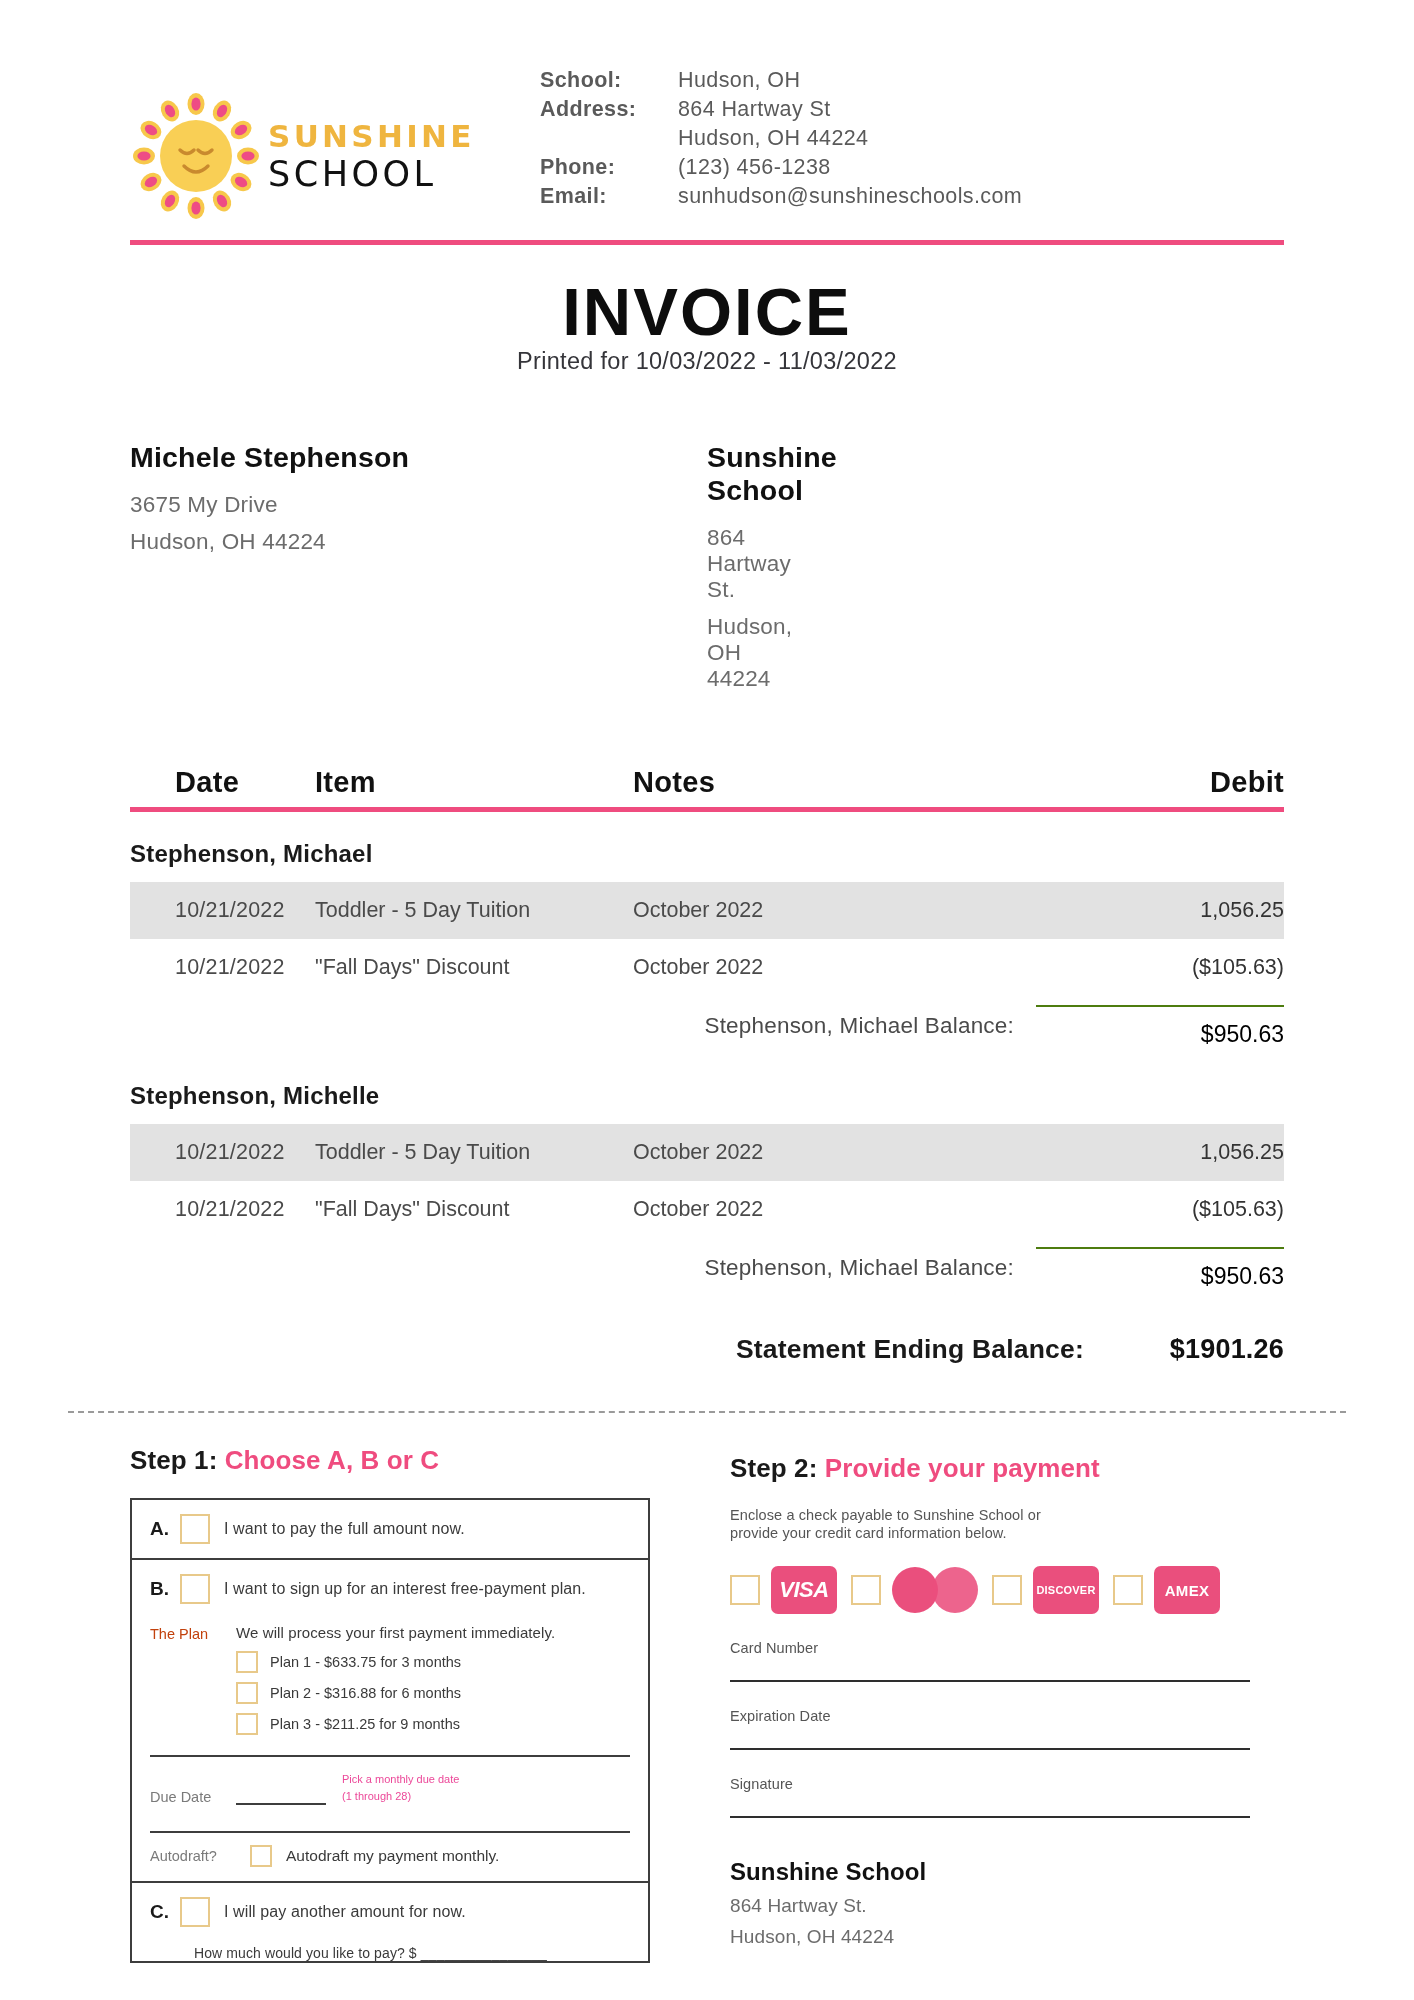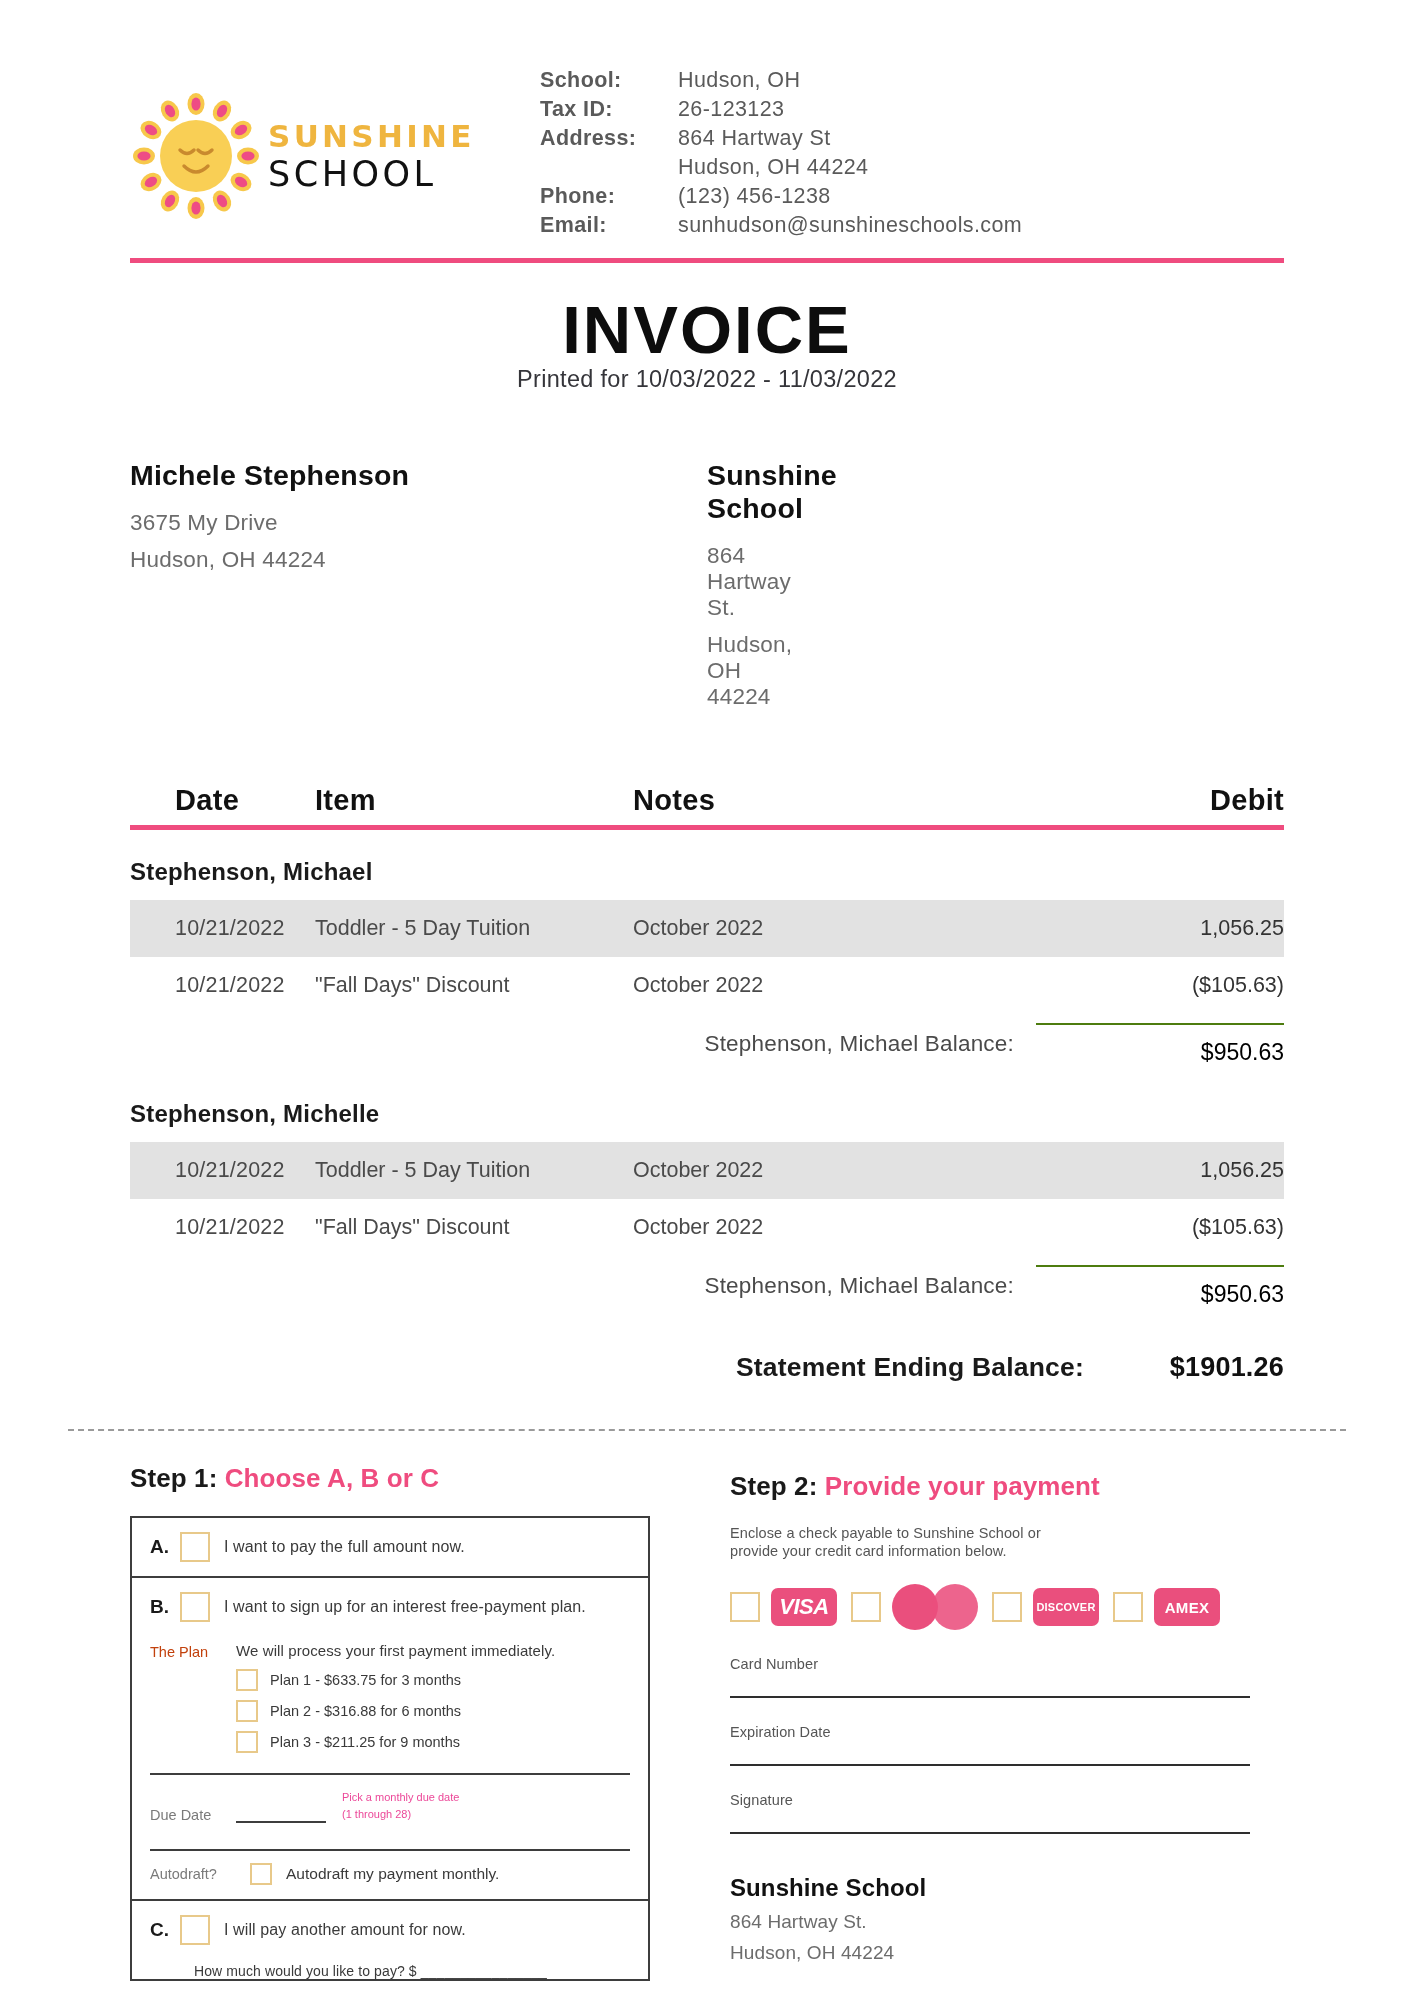--- a/index.html
+++ b/index.html
@@ -122,21 +122,21 @@
   .auto-label { font-size: 14.5px; color: #7a7a7a; width: 100px; }
   .auto-text { font-size: 15.5px; color: #3a3a3a; margin-left: 14px; }
 
   .c-sub { font-size: 14px; color: #3a3a3a; margin: 4px 0 0 62px; letter-spacing: .1px; }
 
   
   .enclose { font-size: 14.5px; color: #555; line-height: 18px; margin-top: 22px; letter-spacing: .1px; }
   .cards { display: flex; align-items: center; margin-top: 24px; }
   .card-grp { display: flex; align-items: center; margin-right: 14px; }
   .card-logo {
-    width: 66px; height: 38px; background: #EA4F7D; border-radius: 7px;
+    width: 66px; height: 48px; background: #EA4F7D; border-radius: 7px;
     margin-left: 11px; display: flex; align-items: center; justify-content: center;
     color: #fff; font-weight: bold; font-style: italic;
   }
   .card-logo.visa { font-size: 22px; letter-spacing: -.5px; }
   .card-logo.discover { font-size: 11px; font-style: normal; letter-spacing: .2px; }
   .card-logo.amex { font-size: 15px; font-style: normal; letter-spacing: .3px; }
   .mc { width: 86px; height: 46px; position: relative; margin-left: 11px; }
   .mc .c1, .mc .c2 {
     position: absolute; top: 0; width: 46px; height: 46px; border-radius: 50%;
     background: #EA4F7D;
@@ -222,24 +222,20 @@
       <div class="logo-text">
         <div class="logo-sunshine">SUNSHINE</div>
         <div class="logo-school">SCHOOL</div>
       </div>
     </div>
 
     <div class="contact">
       <div class="contact-row">
         <span class="contact-key">School:</span>
         <span class="contact-val">Hudson, OH</span>
-      </div>
-      <div class="contact-row">
-        <span class="contact-key">Tax ID:</span>
-        <span class="contact-val">26-123123</span>
       </div>
       <div class="contact-row">
         <span class="contact-key">Address:</span>
         <span class="contact-val">864 Hartway St</span>
       </div>
       <div class="contact-row">
         <span class="contact-key"></span>
         <span class="contact-val">Hudson, OH 44224</span>
       </div>
       <div class="contact-row">

